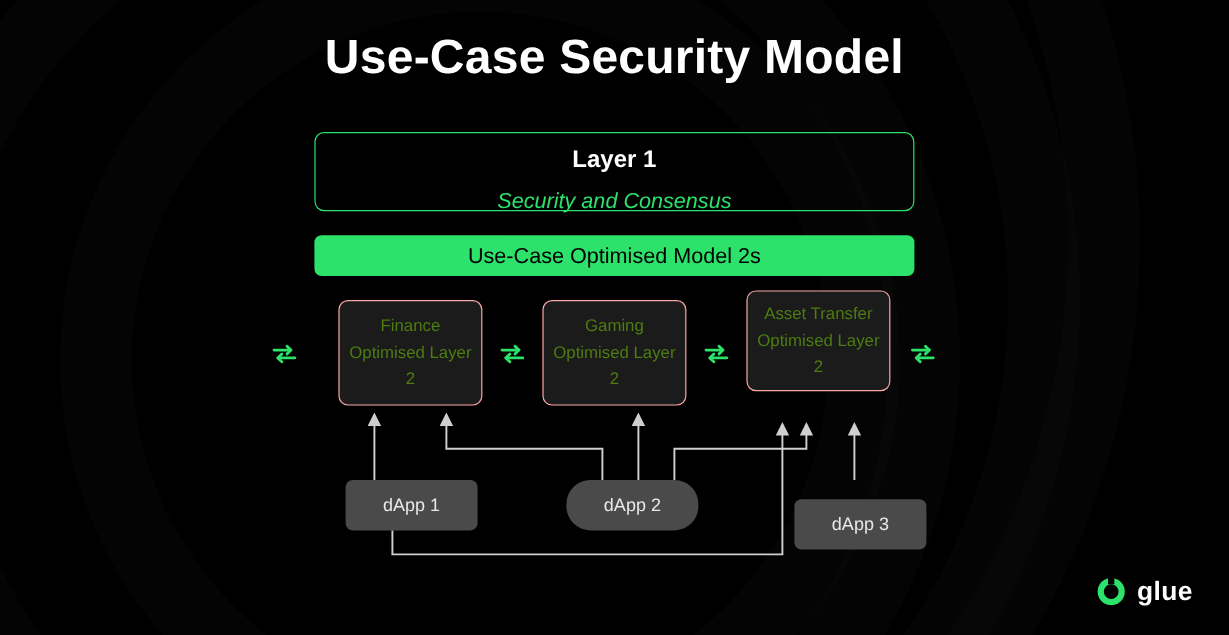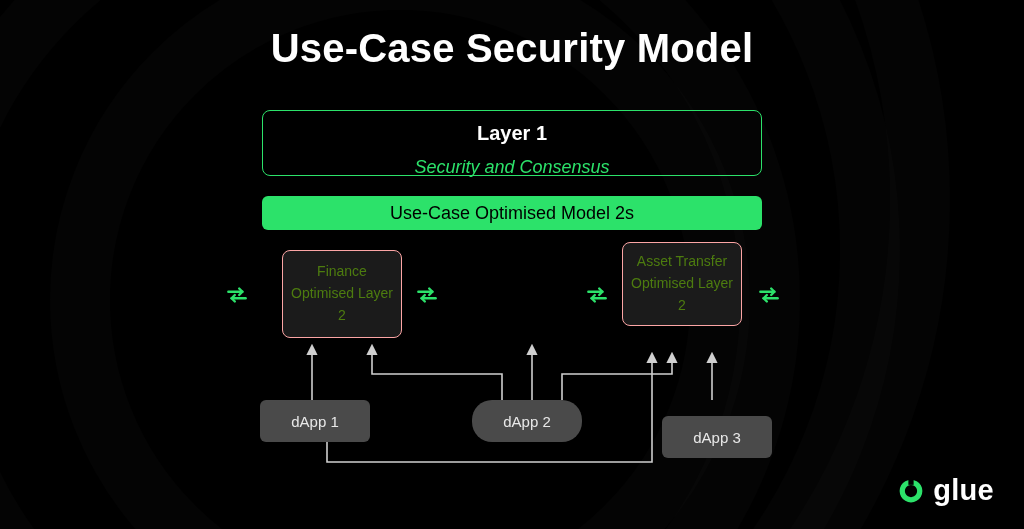--- a/index.html
+++ b/index.html
@@ -73,41 +73,41 @@
   .l2c { left: 410px; height: 84px; top: 132px; }
 
   .dapp {
     top: 290px; width: 110px; height: 42px;
     background: #4a4a4a;
     border-radius: 6px;
     color: #e8e8e8;
     font-size: 15px;
     display: flex; align-items: center; justify-content: center;
   }
-  .d1 { left: 48px; }
+  .d1 { left: 76px; }
   .d2 { left: 260px; border-radius: 20px; }
   .d3 { left: 450px; margin-top: 16px; }
 
   .swap {
     top: 172px; width: 26px; height: 26px;
     color: #2ce26a;
   }
   .sw0 { left: 12px; }
   .sw1 { left: 202px; }
   .sw2 { left: 372px; }
   .sw3 { left: 544px; }
   .swap svg { width: 26px; height: 26px; display: block; }
 
   .connectors { left: 0; top: 0; width: 600px; height: 400px; pointer-events:none; }
 
   .logo {
     position: absolute;
     right: 30px; bottom: 22px;
     display: flex; align-items: center; gap: 8px;
-    color: #fff; font-size: 29px; font-weight: 600; letter-spacing: 0.3px;
+    color: #fff; font-size: 22px; font-weight: 600; letter-spacing: 0.3px;
   }
   .logo .mark {
     width: 28px; height: 28px;
     display: flex; align-items: center; justify-content: center;
   }
   .logo .mark svg { width: 28px; height: 28px; }
 </style>
 </head>
 <body>
 
@@ -126,20 +126,23 @@
     <div class="t1">Layer 1</div>
     <div class="t2">Security and Consensus</div>
   </div>
 
   <div class="abs layer2band">
     <span>Use-Case Optimised Model 2s</span>
   </div>
 
   <div class="abs l2box l2a">
     <span>Finance Optimised Layer 2</span>
+  </div>
+  <div class="abs l2box l2b">
+    <span>Gaming Optimised Layer 2</span>
   </div>
   <div class="abs l2box l2c">
     <span>Asset Transfer Optimised Layer 2</span>
   </div>
 
   <div class="abs dapp d1">
     <span>dApp 1</span>
   </div>
   <div class="abs dapp d2">
     <span>dApp 2</span>

